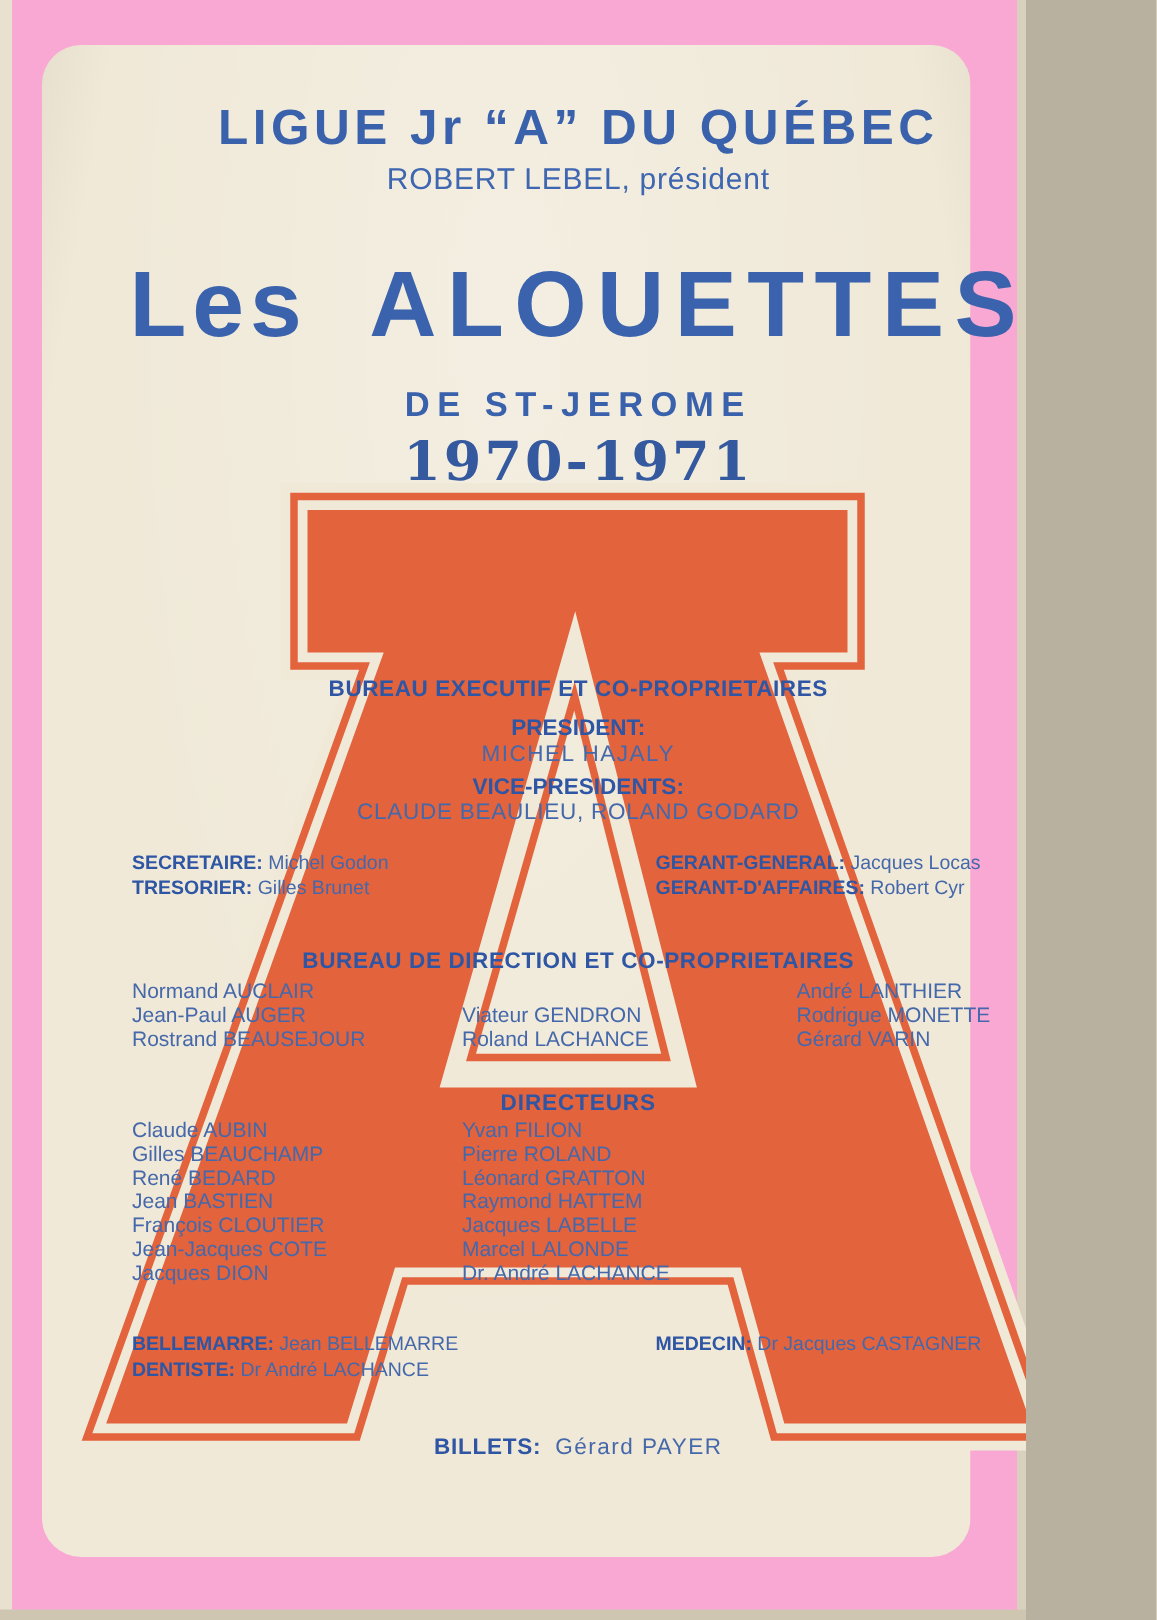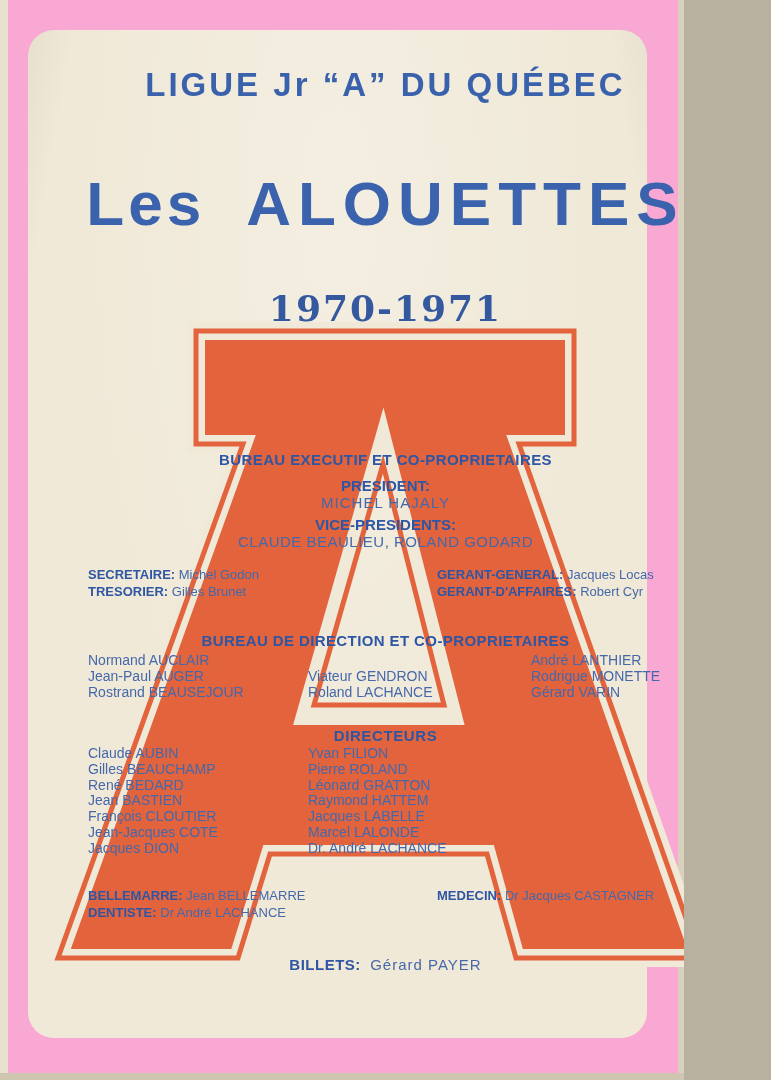--- a/index.html
+++ b/index.html
@@ -85,24 +85,26 @@
     <path d="M196,331 L574,331 L574,444 L519,444 L700,958 L516,958 L487,854 L270,854 L238,958 L58,958 L243,444 L196,444 Z
              M383,442 L453,716 L305,716 Z" fill="#e2633c" fill-rule="evenodd" stroke="#f0e9d8" stroke-width="18" stroke-linejoin="miter"></path>
 
     <path d="M196,331 L574,331 L574,444 L519,444 L700,958 L516,958 L487,854 L270,854 L238,958 L58,958 L243,444 L196,444 Z" fill="none" stroke="#e2633c" stroke-width="5" stroke-linejoin="miter"></path>
 
     <path d="M383,464 L444,705 L314,705 Z" fill="none" stroke="#e2633c" stroke-width="5" stroke-linejoin="miter"></path>
   </svg>
 
   <div class="content">
     <div class="abs ctr league">LIGUE Jr “A” DU QUÉBEC</div>
+    <div class="abs ctr league-pres">ROBERT LEBEL, président</div>
 
     <div class="abs ctr title">
       <span class="les">Les</span><span>ALOUETTES</span>
     </div>
+    <div class="abs ctr subtitle">DE ST-JEROME</div>
     <div class="abs ctr season">1970-1971</div>
 
     <div class="abs ctr blue-h sec-exec-h">BUREAU EXECUTIF ET CO-PROPRIETAIRES</div>
     <div class="abs ctr blue-h pres-lbl">PRESIDENT:</div>
     <div class="abs ctr blue-n pres-nm">MICHEL HAJALY</div>
     <div class="abs ctr blue-h vp-lbl">VICE-PRESIDENTS:</div>
     <div class="abs ctr blue-n vp-nm">CLAUDE BEAULIEU, ROLAND GODARD</div>
 
     <div class="abs officers off-left">
       <div><span class="lbl">SECRETAIRE:</span> <span class="nm">Michel Godon</span></div>

